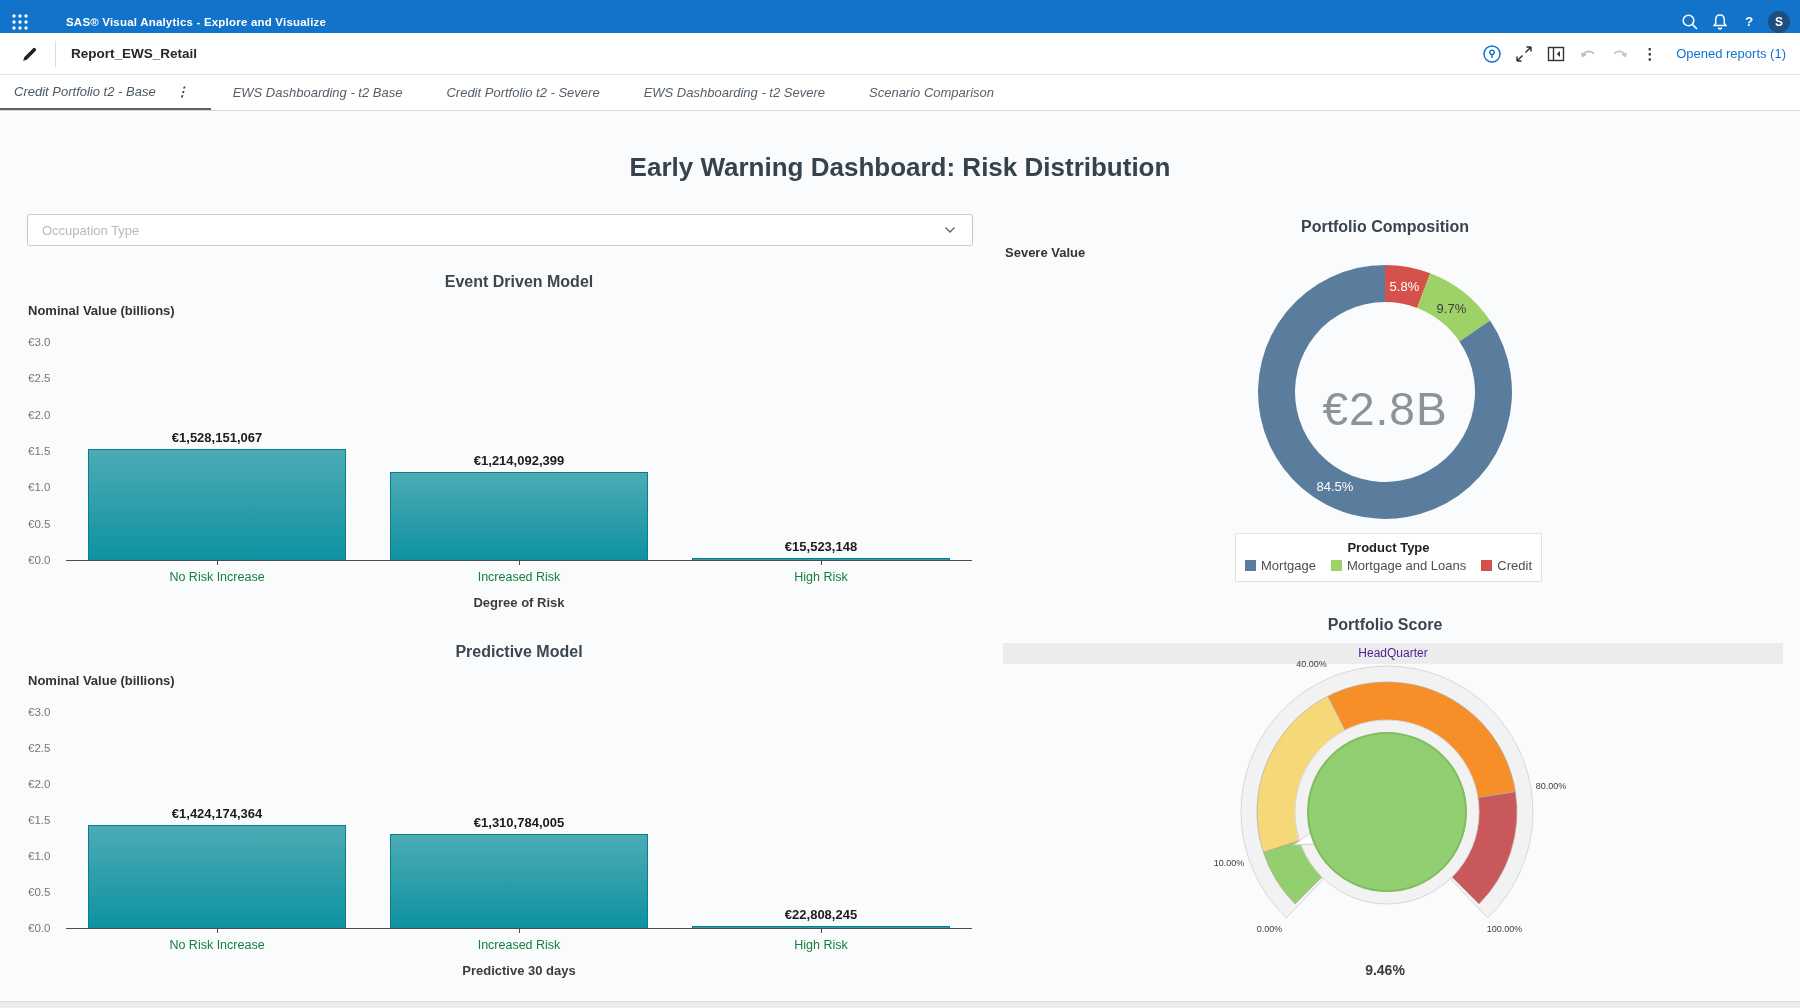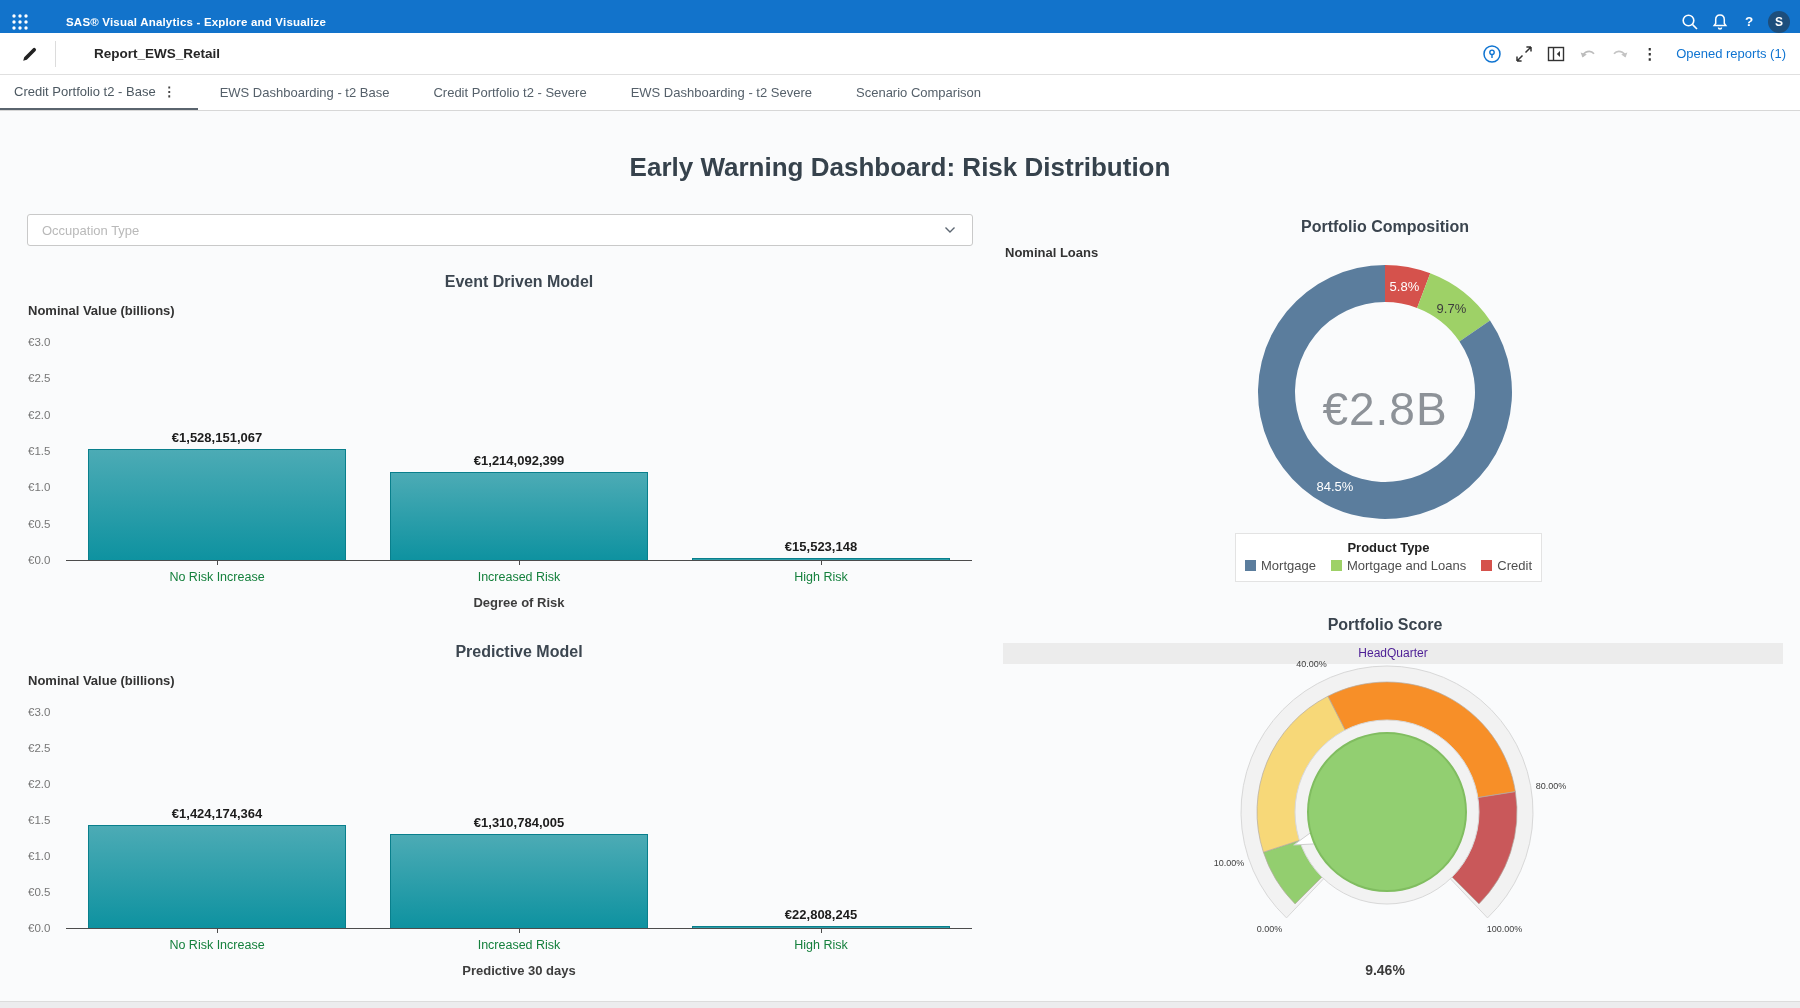--- a/index.html
+++ b/index.html
@@ -13,29 +13,29 @@
   .appbar .apptitle { margin-left:36px; color:#fff; font-size:11.5px; font-weight:600; letter-spacing:.2px; }
   .appbar-right { margin-left:auto; display:flex; align-items:center; gap:10px; padding-right:10px; }
   .appbar-right .ic { width:20px; height:20px; display:block; cursor:pointer; }
   .helpmark { color:#fff; font-size:13.5px; font-weight:700; width:18px; text-align:center; cursor:pointer; }
   .avatar { width:22px; height:22px; border-radius:50%; background:#1d4e7c; color:#fff; font-size:12px; font-weight:700; display:flex; align-items:center; justify-content:center; cursor:pointer; }
 
   
   .toolbar { position:absolute; top:33px; left:0; right:0; height:42px; background:#fff; border-bottom:1px solid #e0e0e0; display:flex; align-items:center; }
   .toolbar .pencil { margin-left:20px; width:20px; height:20px; cursor:pointer; }
   .tb-divider { width:1px; height:26px; background:#dcdcdc; margin:0 15px; }
-  .report-title { font-size:13.5px; font-weight:700; color:#272727;margin-left:23px; }
+  .report-title { font-size:13.5px; font-weight:700; color:#272727; }
   .toolbar-right { margin-left:auto; display:flex; align-items:center; gap:12px; padding-right:14px; }
   .toolbar-right .ic { width:20px; height:20px; display:block; cursor:pointer; }
   .kebab { font-size:15px; font-weight:700; color:#333; width:14px; text-align:center; cursor:pointer; line-height:20px; }
   .opened-reports { color:#0f74d1; font-size:13px; margin-left:8px; cursor:pointer; }
 
   
   .tabbar { position:absolute; top:75px; left:0; right:0; height:36px; background:#fff; border-bottom:1px solid #d7d7d7; display:flex; }
-  .tab { display:flex; align-items:center; gap:7px; padding:0 22px; font-size:13px; color:#55606a; cursor:pointer; white-space:nowrap; }
+  .tab { display:flex; align-items:center; gap:20px; padding:0 22px; font-size:13px; color:#55606a; cursor:pointer; white-space:nowrap;font-style:italic; }
   .tab:first-child { padding-left:14px; }
   .tab.active { border-bottom:2px solid #5a646e; color:#4c5861; }
   .tabkebab { font-size:13px; color:#444; font-weight:700; }
 
   
   .page-title { position:absolute; top:152px; left:0; width:1800px; text-align:center; font-size:26px; font-weight:700; color:#36424c; }
 
   .filter { position:absolute; left:27px; top:214px; width:946px; height:32px; background:#fff; border:1px solid #c9c9c9; border-radius:3px; display:flex; align-items:center; cursor:pointer; }
   .filter .ph { margin-left:14px; font-size:13px; color:#b9b9b9; }
   .filter .chev { margin-left:auto; margin-right:16px; }
@@ -241,21 +241,21 @@
   <div class="ytick" style="top: 71px;">€3.0</div>
       <div class="ytick" style="top: 107px;">€2.5</div>
       <div class="ytick" style="top: 143px;">€2.0</div>
       <div class="ytick" style="top: 179px;">€1.5</div>
       <div class="ytick" style="top: 215px;">€1.0</div>
       <div class="ytick" style="top: 251px;">€0.5</div>
       <div class="ytick" style="top: 287px;">€0.0</div>
     </section>
 
   <section class="donutsec">
-    <div class="measure">Nominal Loans</div>
+    <div class="measure">Severe Value</div>
     <div class="ptitle">Portfolio Composition</div>
     <svg class="donut" width="300" height="300" viewBox="0 0 300 300">
         <path d="M150.00 23.00 A127 127 0 0 1 195.26 31.34 L182.08 65.91 A90 90 0 0 0 150.00 60.00 Z" fill="#d5524c"></path>
         <text x="169.4" y="49.3" text-anchor="middle" font-size="13" fill="#ffffff">5.8%</text>
         <path d="M195.26 31.34 A127 127 0 0 1 255.04 78.62 L224.44 99.41 A90 90 0 0 0 182.08 65.91 Z" fill="#9ed167"></path>
         <text x="216.4" y="70.6" text-anchor="middle" font-size="13" fill="#3d3d3d">9.7%</text>
         <path d="M255.04 78.62 A127 127 0 1 1 150.00 23.00 L150.00 60.00 A90 90 0 1 0 224.44 99.41 Z" fill="#5b7d9d"></path>
         <text x="99.9" y="249.1" text-anchor="middle" font-size="13" fill="#ffffff">84.5%</text>
       </svg>
     <div class="centerlabel">€2.8B</div>

